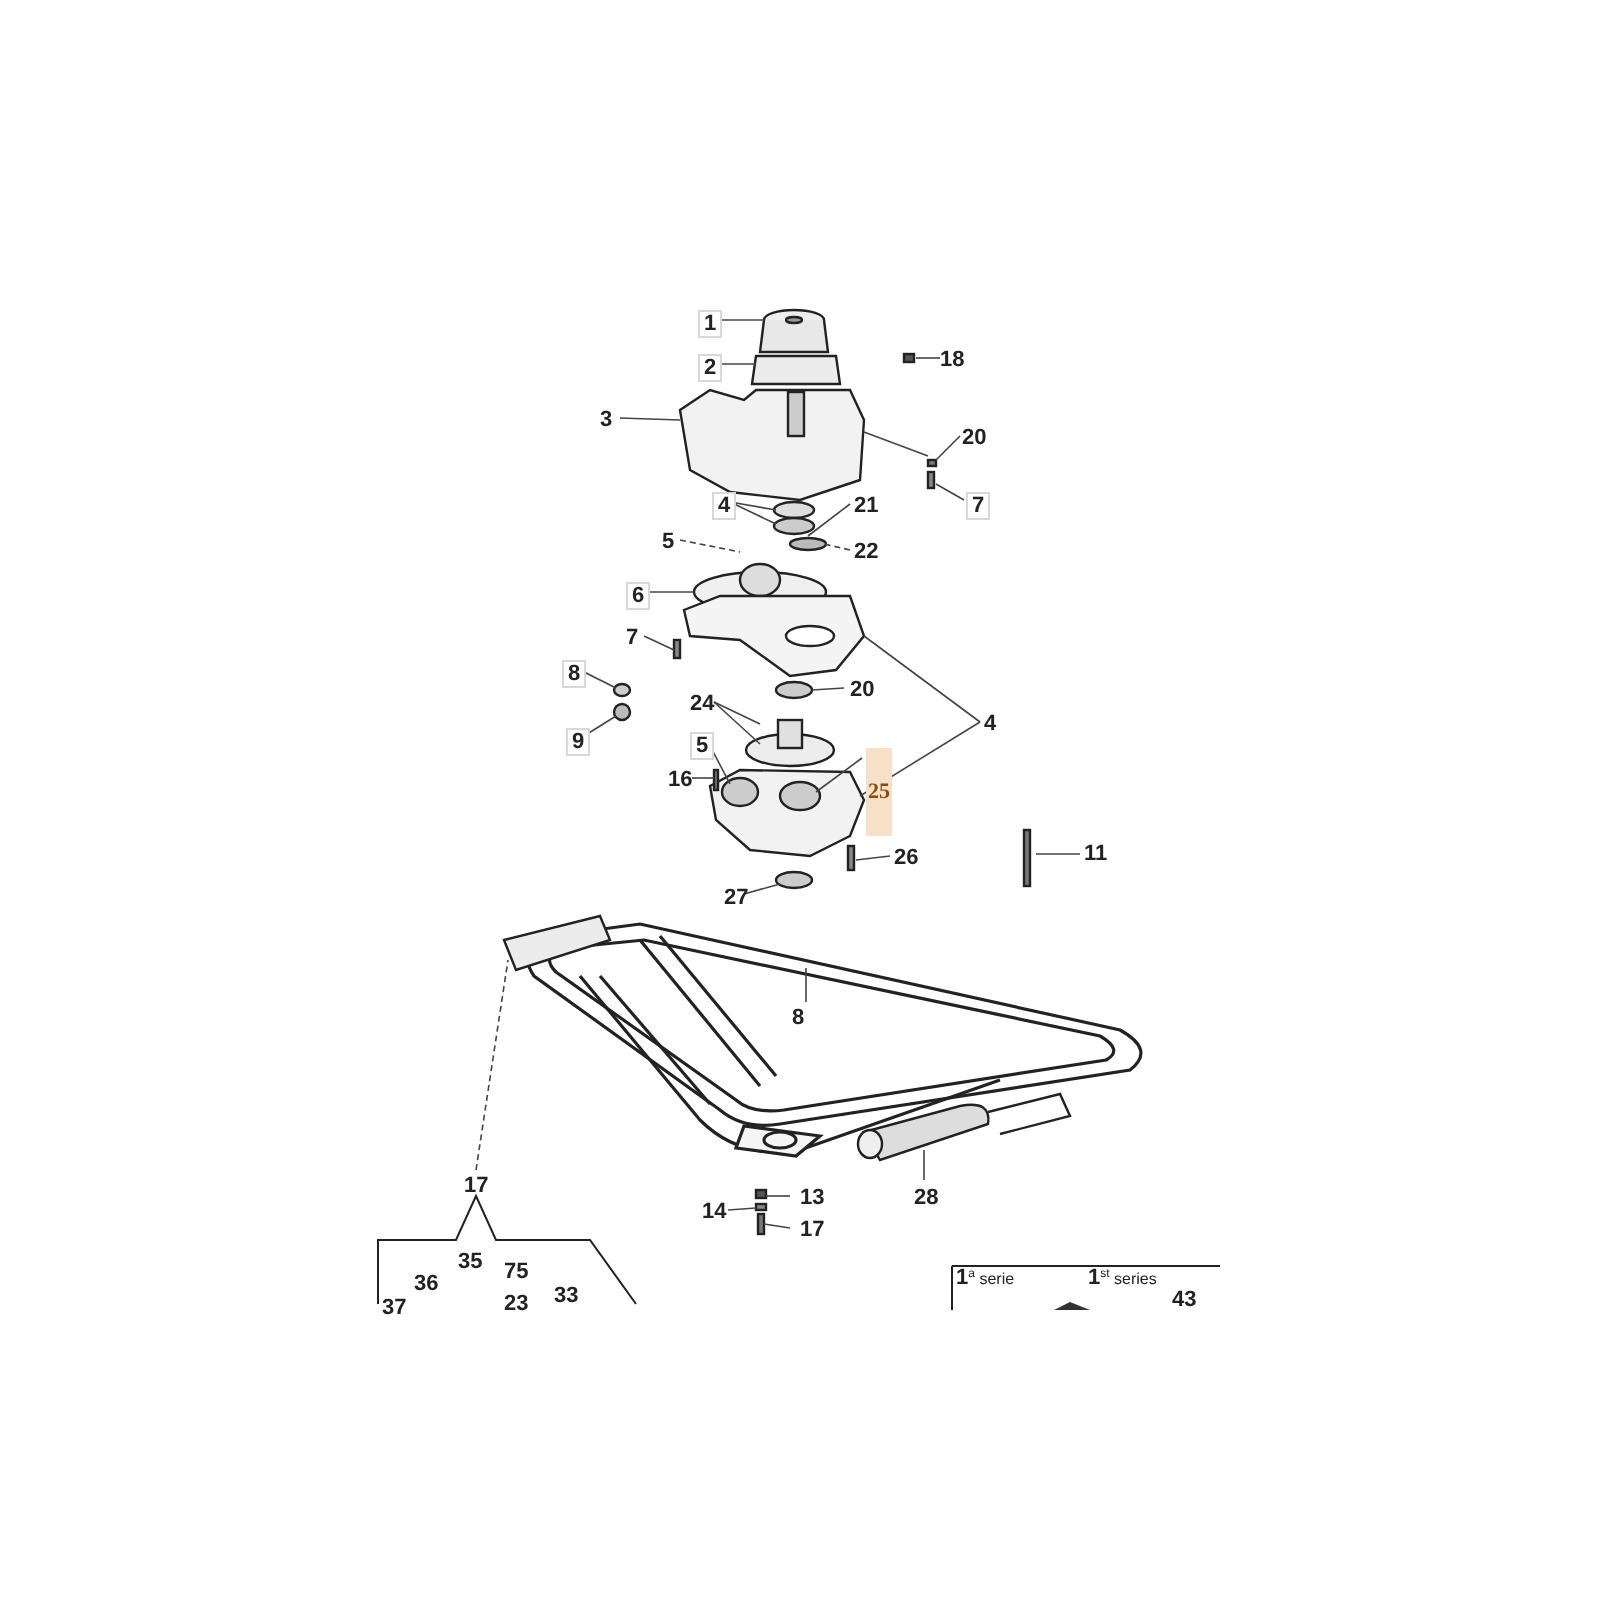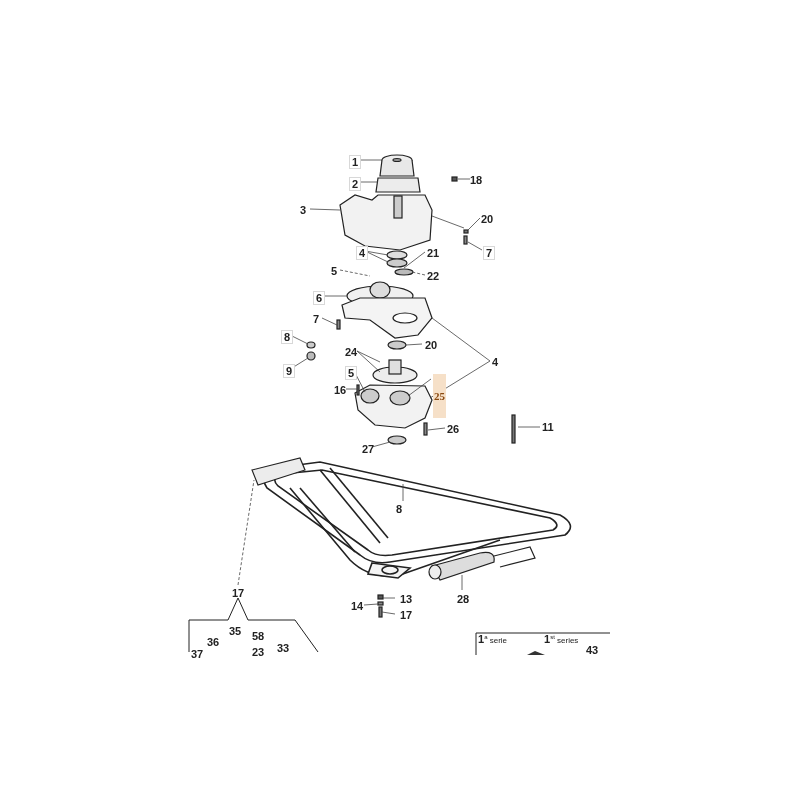--- a/index.html
+++ b/index.html
@@ -158,18 +158,18 @@
   <span class="lbl boxed" style="left:345px;top:366px">5</span>
   <span class="lbl hl" style="left:433px;top:374px">25</span>
   <span class="lbl" style="left:447px;top:423px">26</span>
   <span class="lbl" style="left:362px;top:443px">27</span>
   <span class="lbl" style="left:457px;top:593px">28</span>
   <span class="lbl" style="left:277px;top:642px">33</span>
   <span class="lbl" style="left:252px;top:646px">23</span>
   <span class="lbl" style="left:229px;top:625px">35</span>
   <span class="lbl" style="left:207px;top:636px">36</span>
   <span class="lbl" style="left:191px;top:648px">37</span>
-  <span class="lbl" style="left:252px;top:630px">58</span>
+  <span class="lbl" style="left:252px;top:630px">75</span>
   <span class="lbl" style="left:586px;top:644px">43</span>
 
   <span class="small" style="left:478px;top:633px"><b>1</b><sup>a</sup> <span>serie</span></span>
   <span class="small" style="left:544px;top:633px"><b>1</b><sup>st</sup> <span>series</span></span>
 </div>
 
 </body></html>

